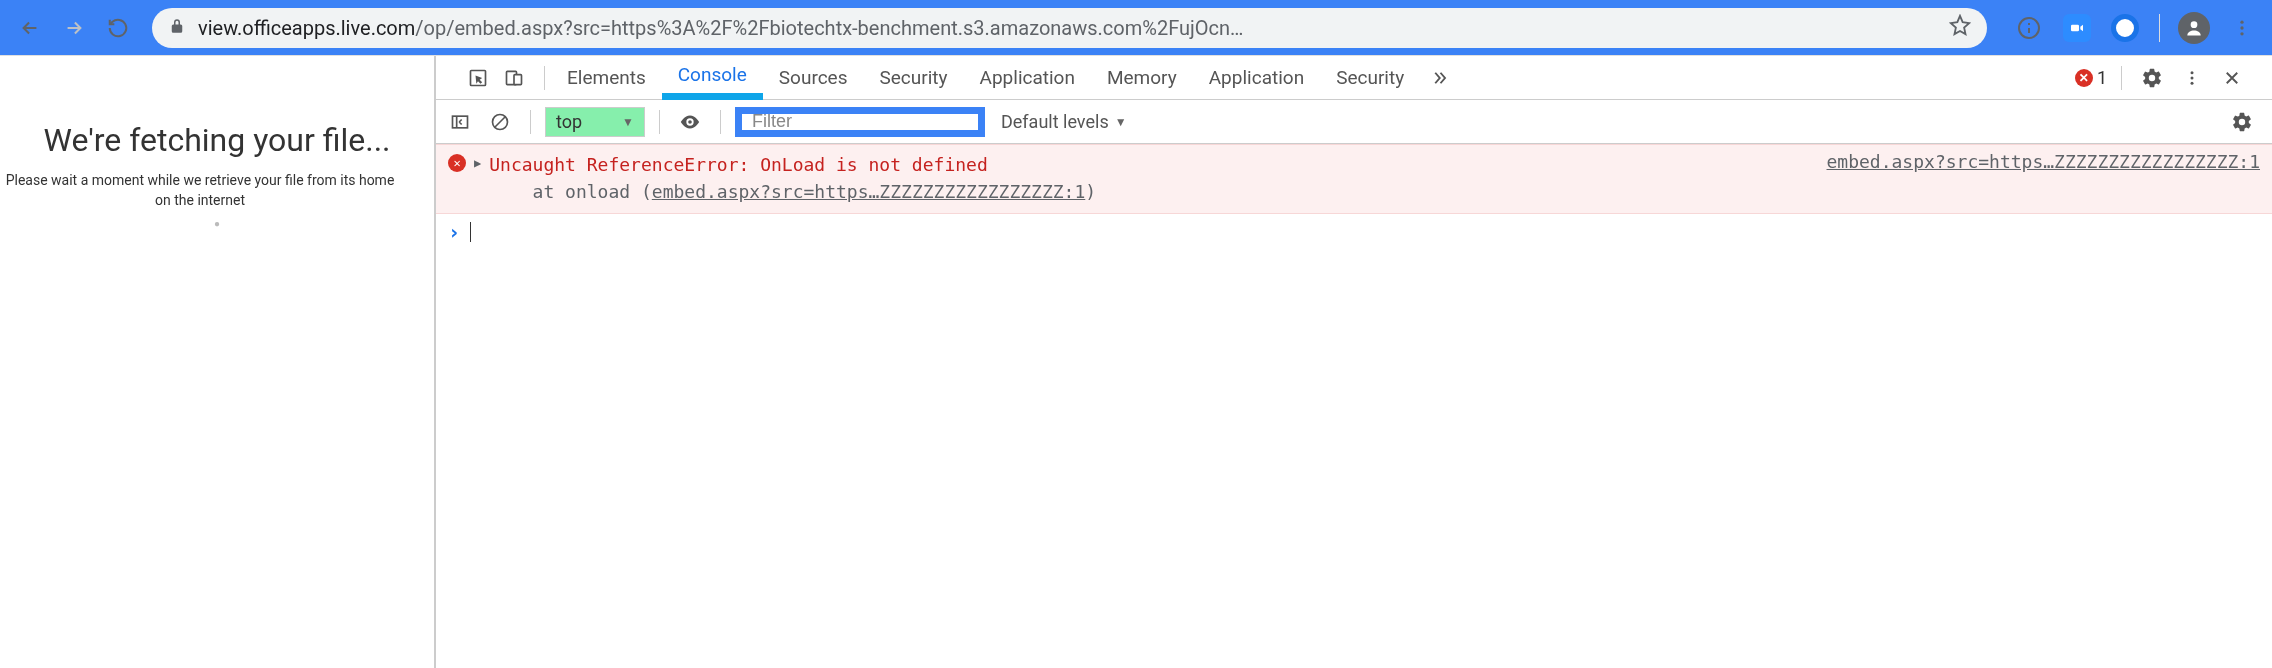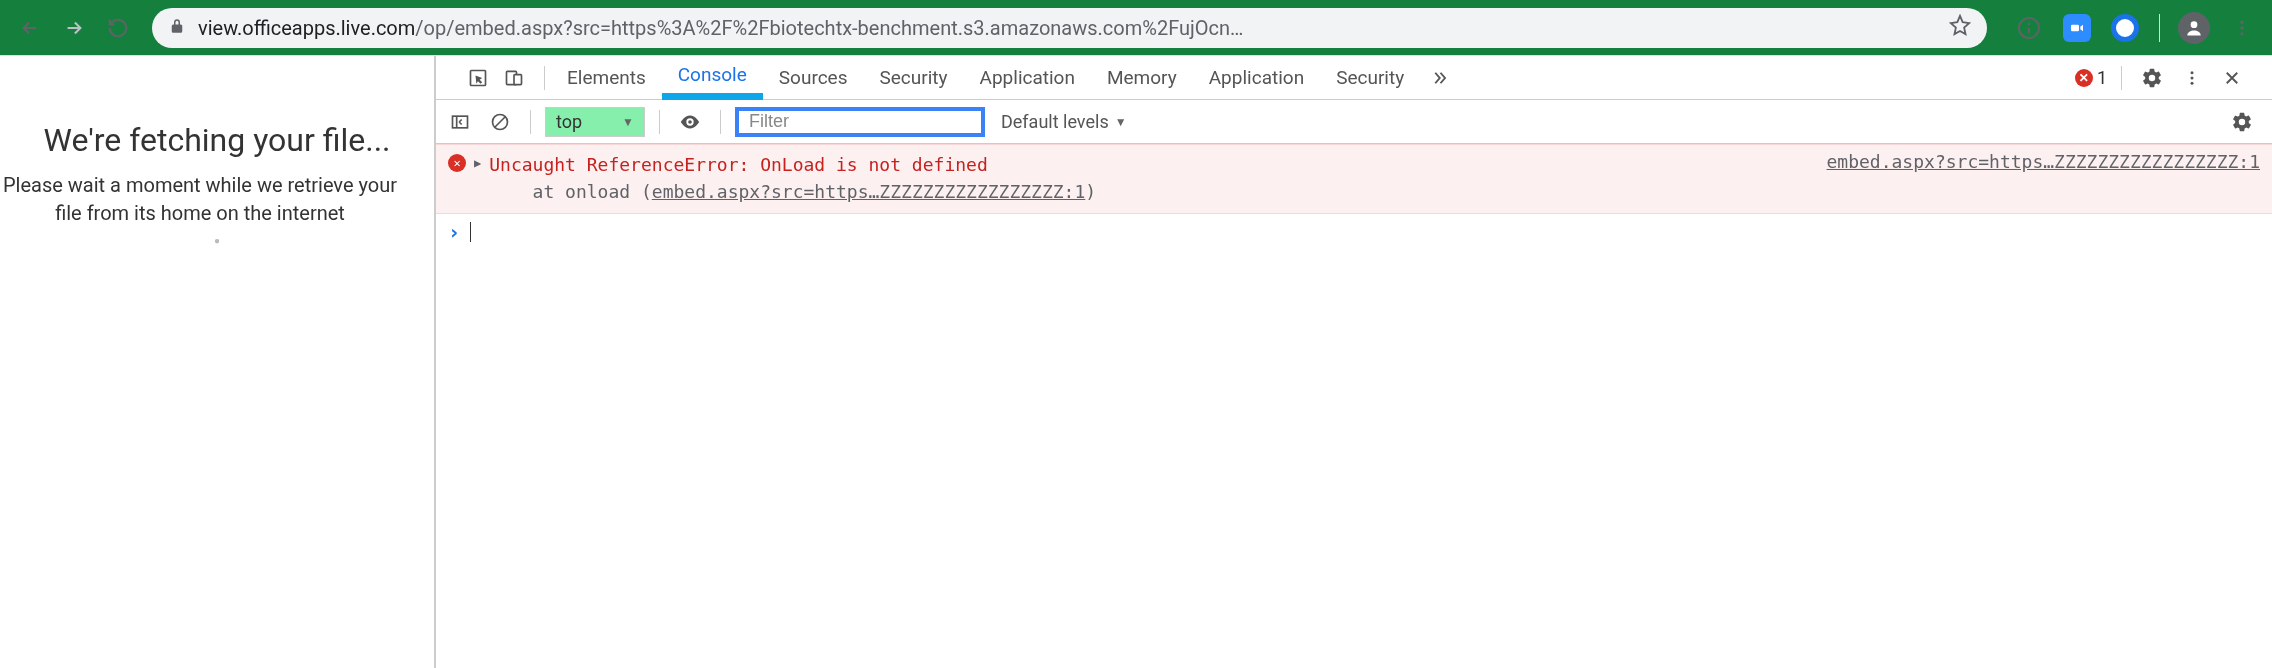--- a/index.html
+++ b/index.html
@@ -1,57 +1,57 @@
 <!DOCTYPE html>
 <html><head>
 <meta charset="utf-8">
 <style>
   * { box-sizing: border-box; margin: 0; padding: 0; }
   body { font-family: -apple-system, BlinkMacSystemFont, "Segoe UI", Roboto, Arial, sans-serif; width: 2272px; height: 668px; background: #fff; overflow: hidden; }
   
   
-  .browser-bar { height: 56px; display: flex; align-items: center; padding: 0 12px; gap: 8px; border-bottom: 1px solid #e0e0e0; background: #15803d; }
+  .browser-bar { height: 56px; display: flex; align-items: center; padding: 0 12px; gap: 8px; border-bottom: 1px solid #e0e0e0; background: #3b82f6; }
   .nav-btn { width: 36px; height: 36px; border-radius: 50%; display: flex; align-items: center; justify-content: center; color: #5f6368; cursor: pointer; }
   .nav-btn.disabled { color: #bdc1c6; }
   .omnibox { flex: 1; height: 40px; background: #f1f3f4; border-radius: 20px; display: flex; align-items: center; padding: 0 16px; margin: 0 8px; color: #202124; font-size: 20px; gap: 12px; }
   .omnibox .lock { color: #5f6368; flex-shrink: 0; }
   .url-part-dark { color: #202124; }
   .url-part-light { color: #5f6368; }
   .url-text { white-space: nowrap; overflow: hidden; text-overflow: ellipsis; flex: 1; }
   .toolbar-icons { display: flex; align-items: center; gap: 12px; padding-left: 8px; }
   .toolbar-icon { width: 36px; height: 36px; border-radius: 50%; display: flex; align-items: center; justify-content: center; color: #5f6368; cursor: pointer; }
   .zoom-icon-blue { width: 28px; height: 28px; border-radius: 6px; background: #2d8cff; display: flex; align-items: center; justify-content: center; color: #fff; }
   .opera-icon { width: 28px; height: 28px; border-radius: 50%; border: 5px solid #1a73e8; background: #fff; }
   .sep-vert { width: 1px; height: 28px; background: #dadce0; margin: 0 4px; }
   .avatar-circle { width: 32px; height: 32px; border-radius: 50%; background: #5f6368; display: flex; align-items: center; justify-content: center; color: #fff; }
   
   
   .content { display: flex; height: calc(100% - 56px); }
   .page-pane { width: 434px; flex-shrink: 0; display: flex; flex-direction: column; padding-top: 65px; text-align: center; }
   .page-title { font-size: 32px; font-weight: 400; color: #333; margin-bottom: 12px; }
-  .page-sub { font-size: 20px; color: #333; line-height: 1.4; max-width: 400px; }
+  .page-sub { font-size: 14px; color: #333; line-height: 1.4; max-width: 400px; }
   .spinner { margin-top: 8px; color: #bbb; font-size: 10px; }
   
   
   .devtools { flex: 1; border-left: 2px solid #ccc; display: flex; flex-direction: column; background: #fff; color: #333; font-size: 18px; }
   
   .dt-tabs { display: flex; align-items: center; height: 44px; border-bottom: 1px solid #ccc; padding: 0 18px; }
   .dt-tab-icons { display: flex; align-items: center; gap: 4px; padding: 0 8px; }
   .dt-icon-btn { width: 32px; height: 32px; display: flex; align-items: center; justify-content: center; color: #555; cursor: pointer; }
   .dt-divider { width: 1px; height: 24px; background: #ccc; margin: 0 6px; }
   .dt-tab { padding: 0 16px; height: 100%; display: flex; align-items: center; color: #555; cursor: pointer; font-size: 19px; }
   .dt-tab.active { color: #1a73e8; border-bottom: 7px solid #0ea5e9; margin-bottom: -1px; }
   .dt-tabs-right { margin-left: auto; display: flex; align-items: center; gap: 8px; padding-right: 6px; }
   .error-badge { display: flex; align-items: center; gap: 4px; color: #333; }
   .error-dot { width: 18px; height: 18px; border-radius: 50%; background: #d93025; color: #fff; display: flex; align-items: center; justify-content: center; font-size: 12px; font-weight: bold; }
   
   .dt-toolbar { display: flex; align-items: center; height: 44px; border-bottom: 1px solid #ccc; padding: 0 8px; gap: 8px; }
   .context-select { height: 30px; display: flex; align-items: center; padding: 0 10px; gap: 40px; border: 1px solid #ccc; background: #86efac; font-size: 18px; color: #333; }
   .dropdown-caret { color: #666; font-size: 12px; }
-  .filter-input { height: 30px; width: 250px; border: 4px solid #3b82f6; padding: 0 10px; font-size: 18px; color: #333; background: #fff; }
+  .filter-input { height: 30px; width: 250px; border: 7px solid #3b82f6; padding: 0 10px; font-size: 18px; color: #333; background: #fff; }
   .filter-input::placeholder { color: #888; }
   .levels { display: flex; align-items: center; gap: 6px; color: #555; font-size: 18px; padding: 0 8px; text-align: right; }
   
   .dt-console { flex: 1; font-family: Menlo, Consolas, monospace; font-size: 18px; overflow: auto; }
   .console-error-row { background: #fdf0f0; border-top: 1px solid #f7d7d7; border-bottom: 1px solid #f7d7d7; display: flex; padding: 6px 12px 8px 12px; align-items: flex-start; gap: 8px; }
   .err-icon { width: 18px; height: 18px; border-radius: 50%; background: #d93025; color: #fff; display: flex; align-items: center; justify-content: center; font-size: 12px; font-weight: bold; flex-shrink: 0; margin-top: 3px; }
   .expand-tri { color: #5f6368; font-size: 12px; margin-top: 5px; flex-shrink: 0; }
   .err-msg { color: #c5221f; line-height: 1.5; flex: 1; white-space: pre; }
   .err-stack { color: #5f6368; }
   .err-link { color: #5f6368; text-decoration: underline; cursor: pointer; }

